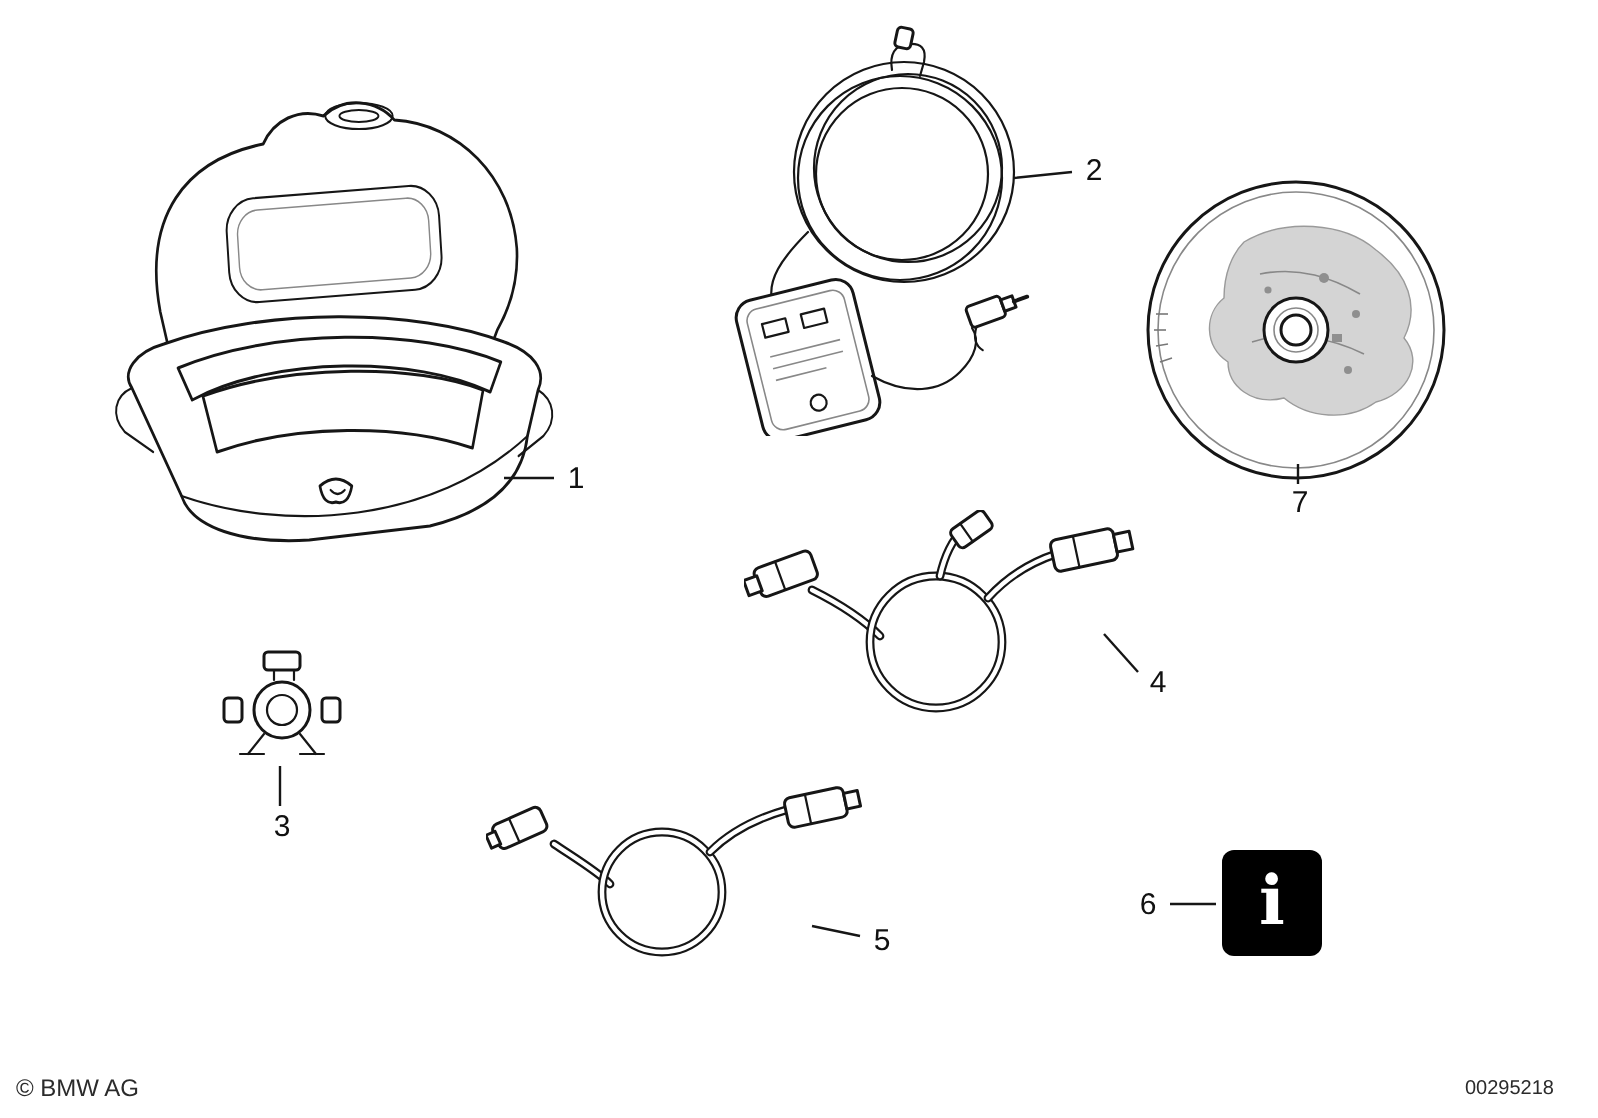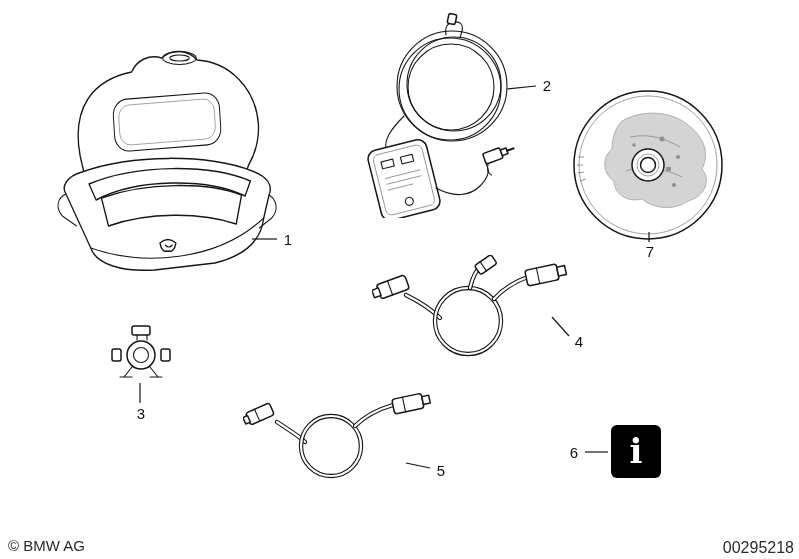--- a/index.html
+++ b/index.html
@@ -2,22 +2,22 @@
 <html><head>
 <meta charset="utf-8">
 <style>
   *{box-sizing:border-box}
   html,body{margin:0;padding:0;background:#ffffff}
   .page{position:relative;width:799px;height:559px;background:#fff;overflow:hidden;
         font-family:"Liberation Sans",sans-serif;color:#161616}
   .part{position:absolute}
   .callout{position:absolute;width:16px;text-align:center;font-size:15px;color:#111;
            font-family:"Liberation Sans",sans-serif;cursor:pointer}
-  .footer-left{position:absolute;left:8px;top:537px;font-size:15px;color:#2b2b2b}
-  .footer-right{position:absolute;right:5px;top:539px;font-size:16px;color:#2b2b2b}
+  .footer-left{position:absolute;left:8px;top:537px;font-size:12px;color:#2b2b2b}
+  .footer-right{position:absolute;right:22px;top:539px;font-size:10px;color:#2b2b2b}
   .info-tile{position:absolute;left:611px;top:425px;width:50px;height:53px;background:#000;
              border-radius:6px;display:flex;align-items:center;justify-content:center}
   .info-tile span{color:#fff;font-family:"DejaVu Serif",serif;font-weight:bold;
                   font-size:34px;line-height:1;margin-top:-2px}
   svg .ln{fill:#fff;stroke:#161616;stroke-width:1.5;stroke-linejoin:round;stroke-linecap:round}
   svg .thin{fill:none;stroke:#161616;stroke-width:1.1;stroke-linejoin:round;stroke-linecap:round}
   svg .xthin{fill:none;stroke:#888;stroke-width:0.8}
   svg .tube-o{fill:none;stroke:#161616;stroke-width:4.4;stroke-linecap:round}
   svg .tube-i{fill:none;stroke:#ffffff;stroke-width:2.2;stroke-linecap:round}
   svg .map{fill:#d4d4d4;stroke:#9a9a9a;stroke-width:0.7}

